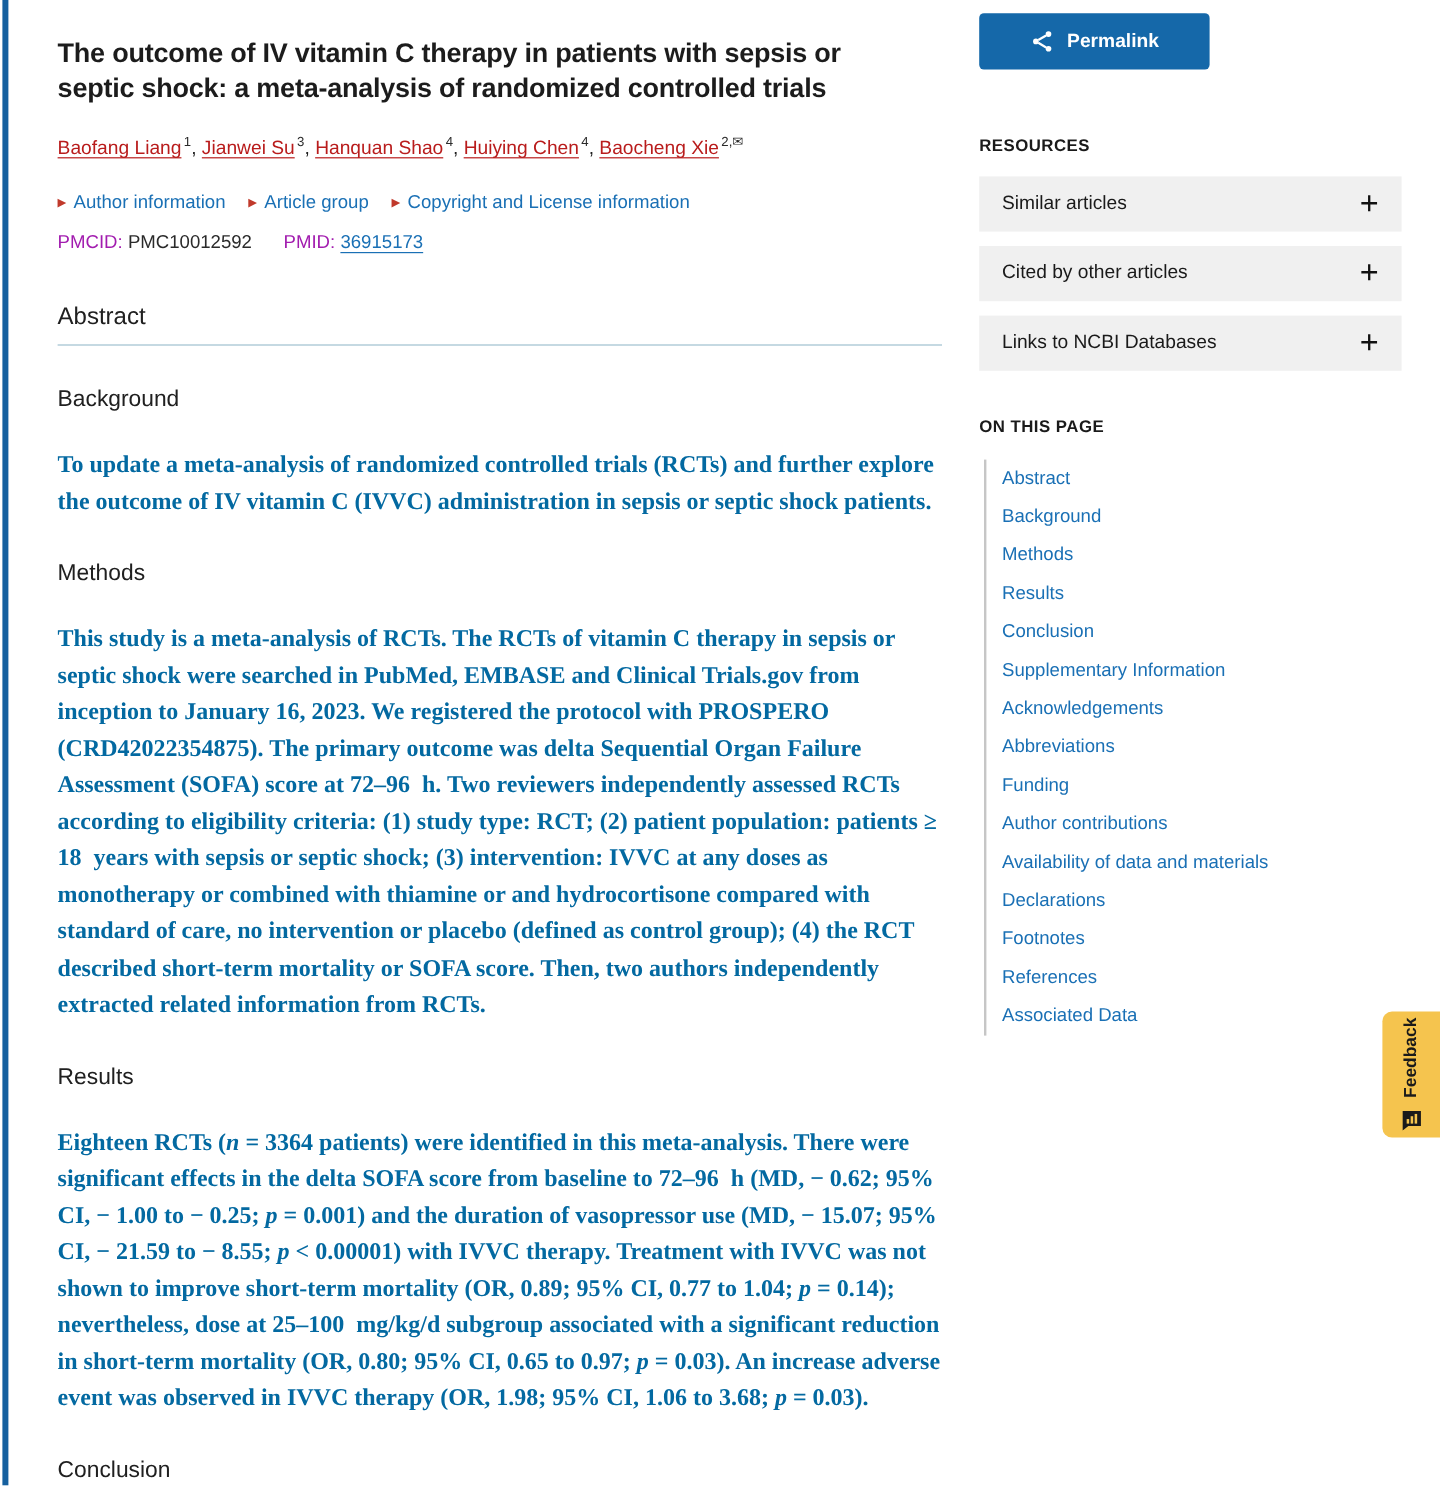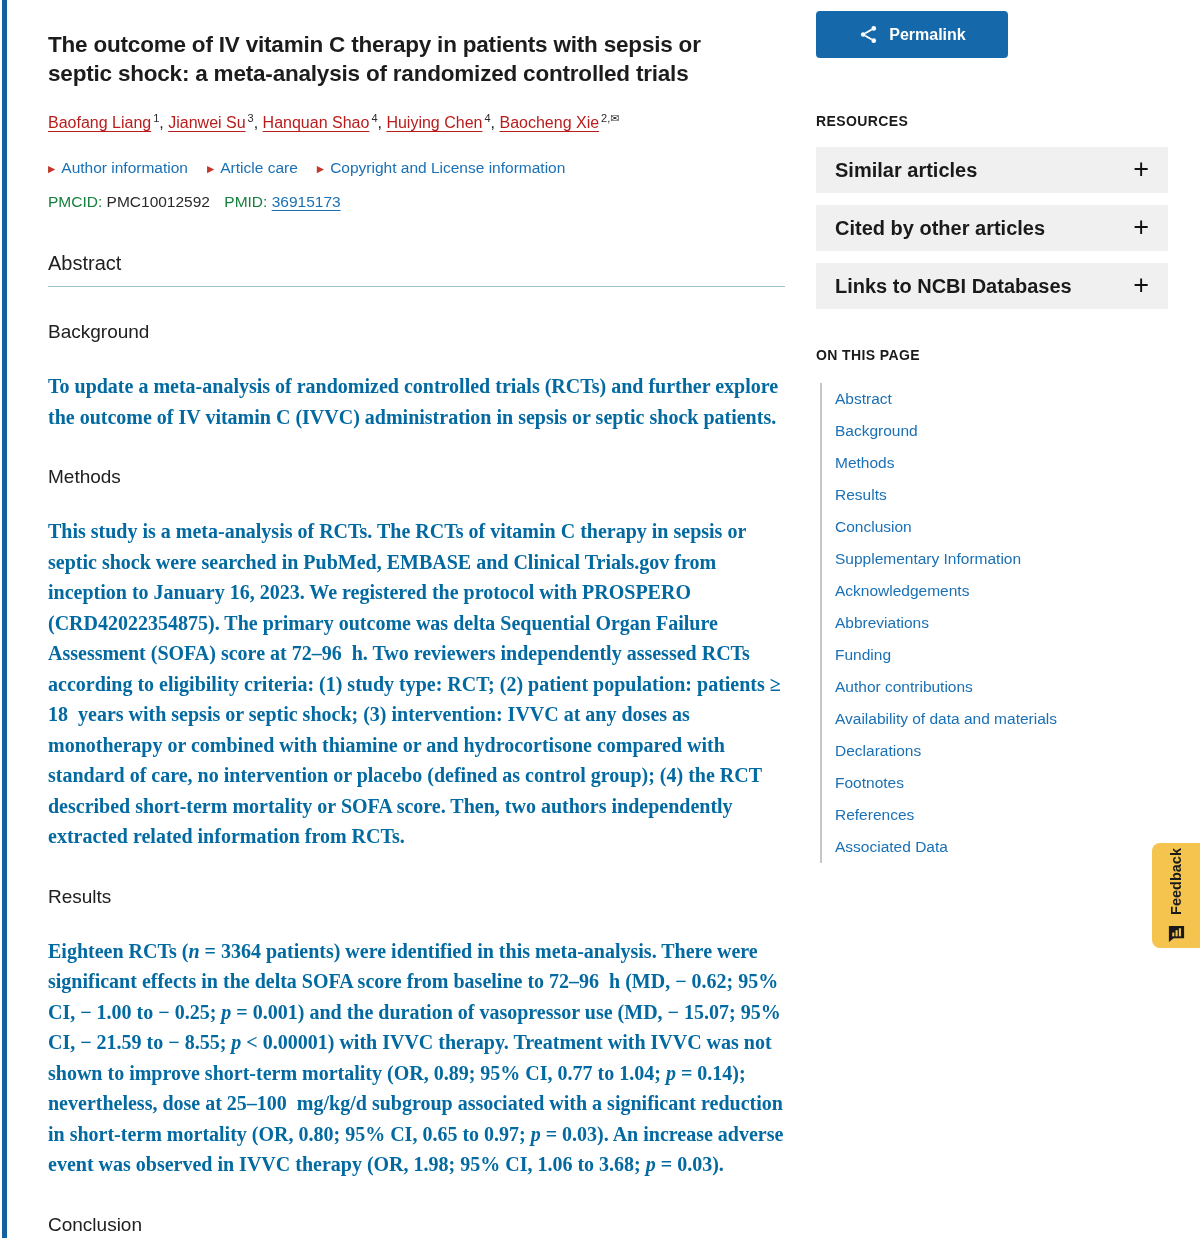--- a/index.html
+++ b/index.html
@@ -24,22 +24,22 @@
   .authors { margin-top: 24px; font-size: 16px; color: #1f1f1f; }
   .authors a { color: #b91c1c; text-decoration: underline; text-underline-offset: 3px; text-decoration-thickness: 1px; }
   .authors sup { font-size: 11px; color: #2b2b2b; margin-left: 2px; }
   .authors .email-icon { font-size: 11px; }
 
   .meta-links { margin-top: 27px; font-size: 15.5px; display: flex; gap: 19px; align-items: baseline; }
   .meta-links .tri { color: #c0392b; font-size: 9.5px; margin-right: 6px; position: relative; top: -1.5px; }
   .meta-links a { color: #1a70b5; text-decoration: none; }
 
   .ids { margin-top: 16px; font-size: 15.5px; color: #2a2a2a; }
-  .ids .lbl { color: #15803d; }
-  .ids .pmcid-val { margin-right: 10px; }
+  .ids .lbl { color: #a21caf; }
+  .ids .pmcid-val { margin-right: 22px; }
   .ids a { color: #1a70b5; text-decoration: underline; text-underline-offset: 3px; text-decoration-thickness: 1px; }
 
   h2.abstract-h {
     margin-top: 41px; font-size: 20px; font-weight: 400; color: #202020;
     padding-bottom: 11px; border-bottom: 1px solid #9fc0d0;
   }
   h3.sub-h { margin-top: 34px; font-size: 19px; font-weight: 400; color: #202020; }
   p.body-p {
     margin-top: 28px; font-family: "Liberation Serif", serif;
     font-size: 20px; line-height: 30.5px; color: #0369a1; max-width: 737px; font-weight: bold;
@@ -61,21 +61,21 @@
     font-size: 14px; font-weight: 700; letter-spacing: 0.4px; color: #1a1a1a;
   }
   .res-heading { margin-top: 55px; }
 
   .accordions { margin-top: 18px; }
   .accordion {
     display: flex; align-items: center; justify-content: space-between;
     width: 352px; height: 46px; background: #f0f0f0; padding: 0 19px;
     margin-bottom: 12px; cursor: pointer;
   }
-  .accordion .acc-label { font-size: 20px; font-weight: 700; color: #1a1a1a; }
+  .accordion .acc-label { font-size: 16px; font-weight: 400; color: #1a1a1a; }
   .accordion .plus { font-size: 27px; font-weight: 300; color: #111; line-height: 1; position: relative; top: -1px; }
 
   .otp-heading { margin-top: 38px; }
 
   ul.toc {
     list-style: none; margin-top: 20px; margin-left: 4px;
     border-left: 2px solid #c6c6c6; padding-left: 13px;
   }
   ul.toc li { padding: 7px 0; }
   ul.toc a { color: #1a70b5; font-size: 15.5px; text-decoration: none; }
@@ -108,21 +108,21 @@
     <div class="authors">
       <span><a href="#">Baofang Liang</a><sup><span>1</span></sup><span>, </span></span>
       <span><a href="#">Jianwei Su</a><sup><span>3</span></sup><span>, </span></span>
       <span><a href="#">Hanquan Shao</a><sup><span>4</span></sup><span>, </span></span>
       <span><a href="#">Huiying Chen</a><sup><span>4</span></sup><span>, </span></span>
       <span><a href="#">Baocheng Xie</a><sup><span>2,</span><span class="email-icon">✉</span></sup></span>
     </div>
 
     <div class="meta-links">
       <span><span class="tri">▶</span><a href="#">Author information</a></span>
-      <span><span class="tri">▶</span><a href="#">Article care</a></span>
+      <span><span class="tri">▶</span><a href="#">Article group</a></span>
       <span><span class="tri">▶</span><a href="#">Copyright and License information</a></span>
     </div>
 
     <div class="ids">
       <span class="lbl">PMCID: </span><span class="pmcid-val">PMC10012592</span>
       <span class="lbl">PMID: </span><a href="#">36915173</a>
     </div>
 
     <h2 class="abstract-h">Abstract</h2>
 

